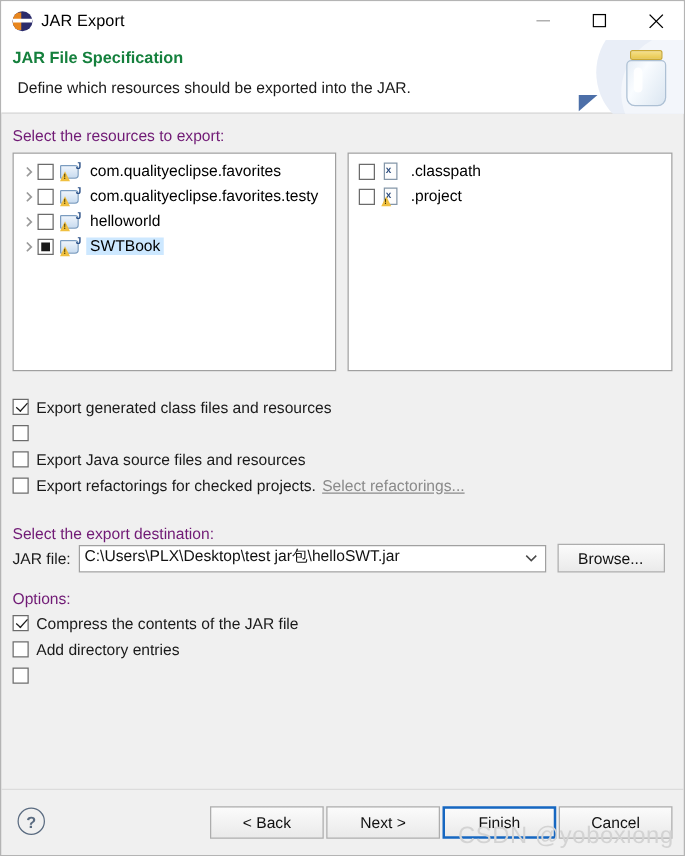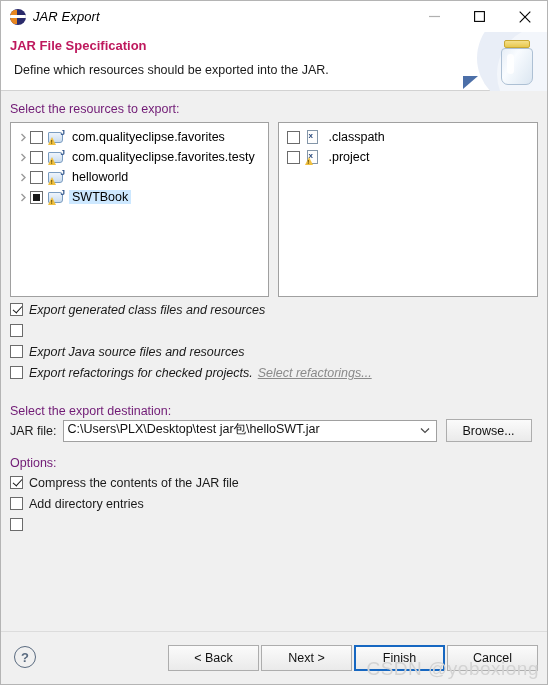--- a/index.html
+++ b/index.html
@@ -46,21 +46,20 @@
     border-radius: 50% 0 0 50%;
   }
   .title-icon::after {
     content: ""; position: absolute;
     left: 0; top: 6.5px; width: 16px; height: 3px;
     background: #ffffff;
   }
   .title-text {
     font-size: 13px; color: #000;
     letter-spacing: .1px;
-    font-style: italic;
   }
   .winbuttons {
     position: absolute; right: 0; top: 0;
     height: 31px; display: flex; align-items: stretch;
   }
   .winbtn {
     width: 45px; display: flex; align-items: center; justify-content: center;
     color: #000;
   }
   .winbtn svg { display: block; }
@@ -69,21 +68,21 @@
   
   .banner {
     height: 59px; min-height: 59px;
     background: #ffffff;
     position: relative;
     border-bottom: 1px solid #d2d2d2;
     padding-left: 9px;
     box-sizing: border-box;
   }
   .banner-title {
-    font-size: 13px; font-weight: bold; color: #be185d;
+    font-size: 13px; font-weight: bold; color: #15803d;
     padding-top: 6px;
   }
   .banner-desc {
     font-size: 12.5px; color: #1a1a1a;
     padding-top: 10px; padding-left: 4px;
   }
   .banner-art {
     position: absolute; right: 0; top: 0;
     width: 88px; height: 59px;
     overflow: hidden;
@@ -453,21 +452,21 @@
               <div class="page"></div>
                 <div class="xch">x</div>
                 <div class="warn"></div>
             </div>
             <div class="tree-label">.project</div>
           </div>
         </div>
       </div>
     </div>
 
-    <div style="margin-top:2px;font-style:italic;">
+    <div style="margin-top:18px;">
       <div class="opt-row">
         <div class="cb checked"></div>
         <div class="opt-text">Export generated class files and resources</div>
       </div>
       <div class="opt-row">
         <div class="cb"></div>
       </div>
       <div class="opt-row">
         <div class="cb"></div>
         <div class="opt-text">Export Java source files and resources</div>

